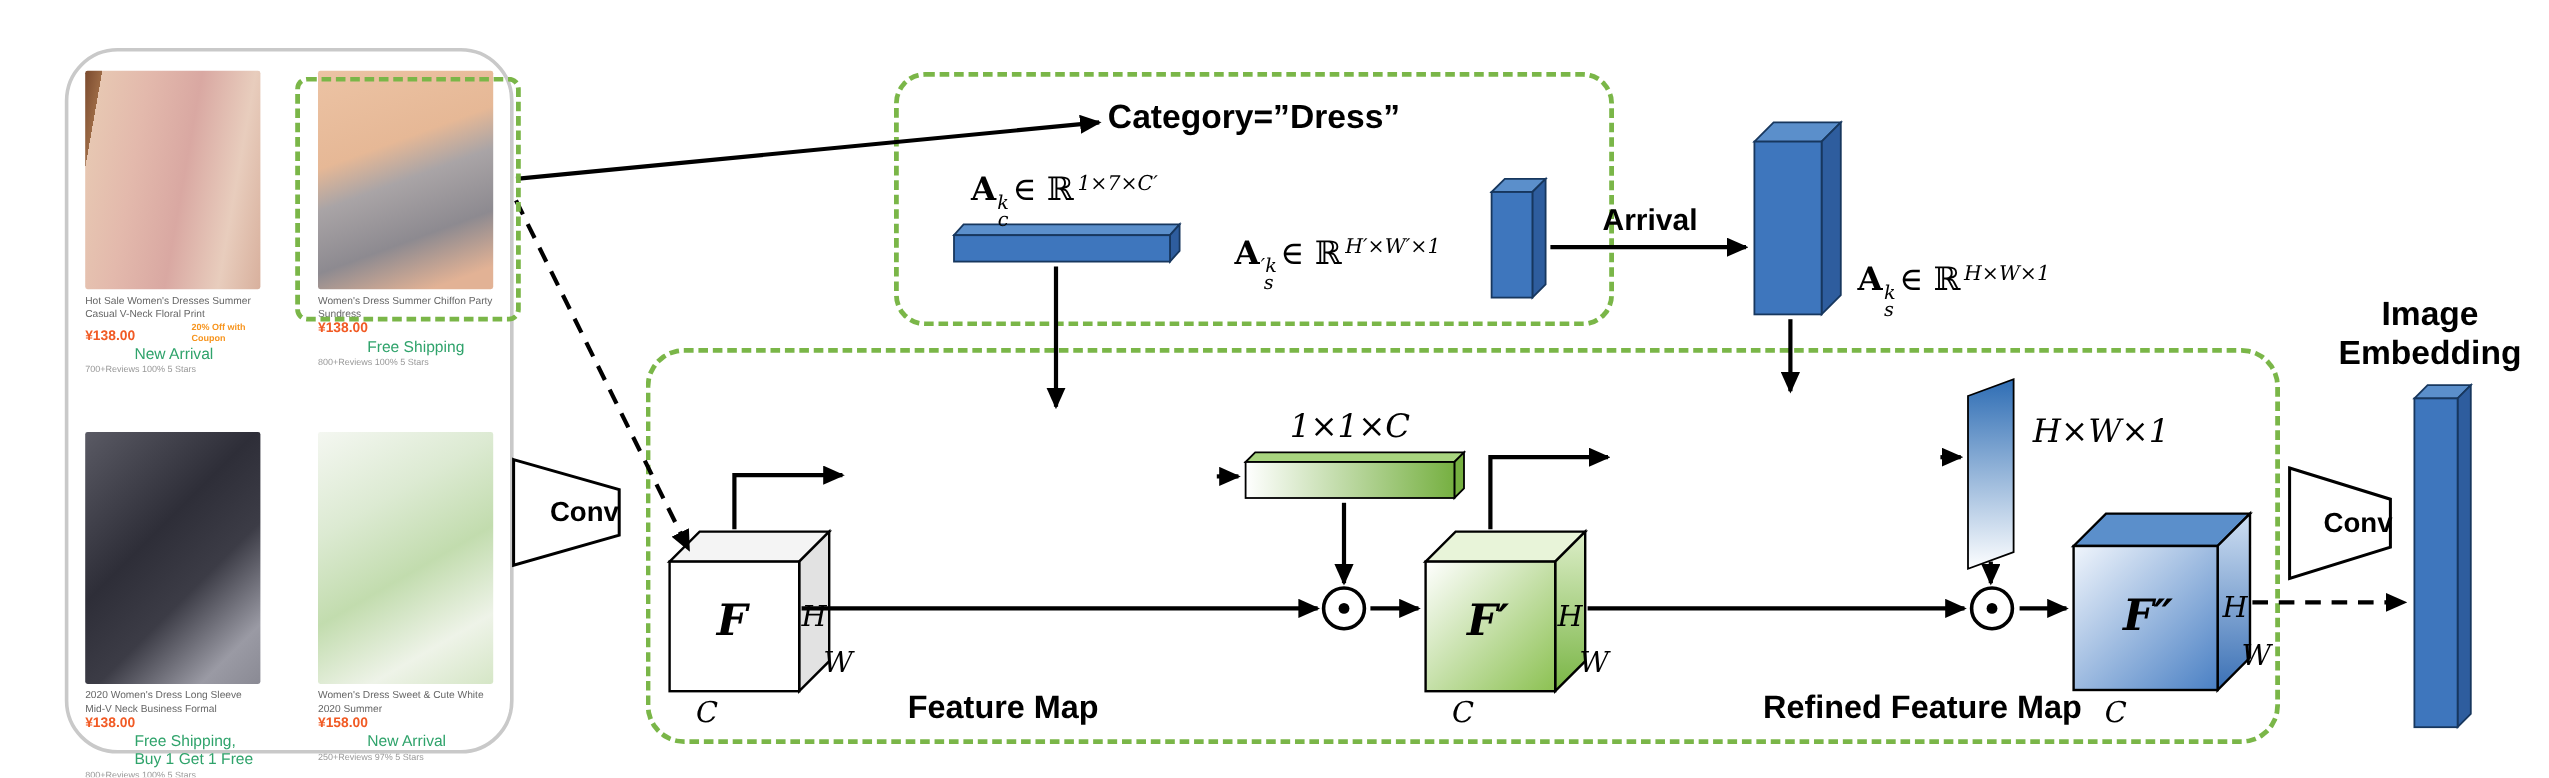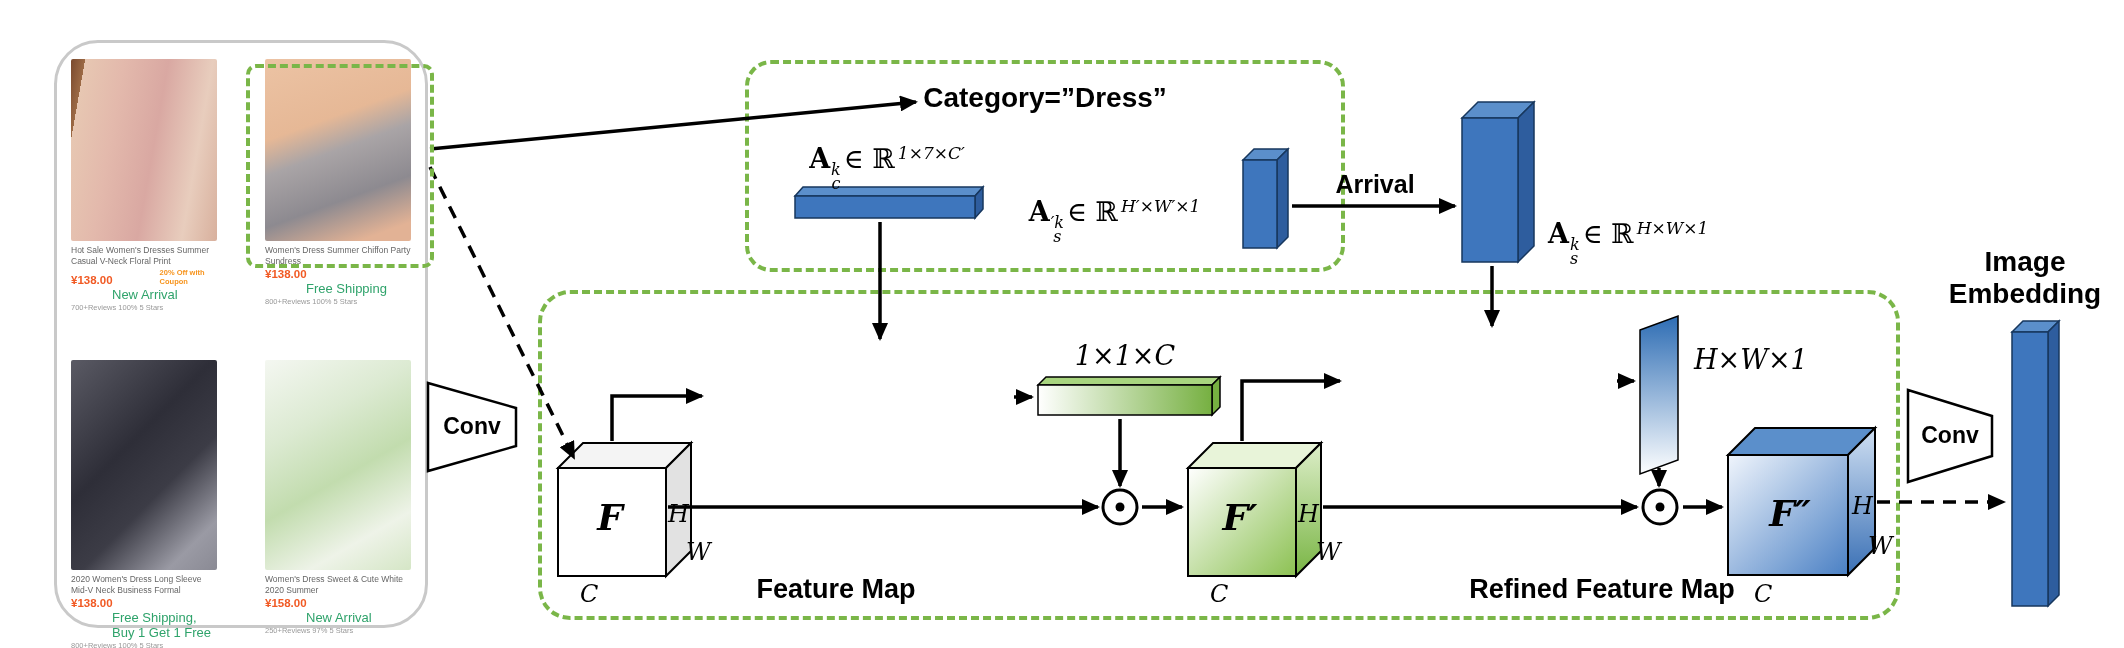--- a/index.html
+++ b/index.html
@@ -30,21 +30,21 @@
   .dashed-box {position:absolute; border:4px dashed #7ab648; box-sizing:border-box; z-index:1; background:transparent;}
 
   
   .overlay {position:absolute; left:0; top:0; z-index:2; pointer-events:none;}
 
   
   .lbl {position:absolute; z-index:6;}
   .bold27 {font-weight:bold; font-size:27px;}
   .bold28 {font-weight:bold; font-size:28px;}
   .bold25 {font-weight:bold; font-size:25px;}
-  .bold23 {font-weight:bold; font-size:23px;}
+  .bold23 {font-weight:bold; font-size:23px;padding-left:15px;}
   .center {text-align:center;}
   .dim {font-family:"DejaVu Serif","DejaVu Sans",serif; font-style:italic; font-size:27px;}
   .cube-symbol {font-family:"DejaVu Serif","DejaVu Sans",serif; font-weight:bold; font-style:italic; font-size:36px;}
   .dim-letter {font-family:"DejaVu Serif","DejaVu Sans",serif; font-style:italic; font-size:24px;}
 
   .attn-box {position:absolute; z-index:6; background:#fff; border:5px solid #7ab648; border-radius:18px;
              display:flex; flex-direction:column; align-items:center; justify-content:center;
              font-weight:bold; font-size:27px; line-height:1.25; box-sizing:border-box;}
   .mwrap {white-space:nowrap;}
   .mvar {font-family:"DejaVu Serif","DejaVu Sans",serif; font-size:30px; font-weight:bold;}

